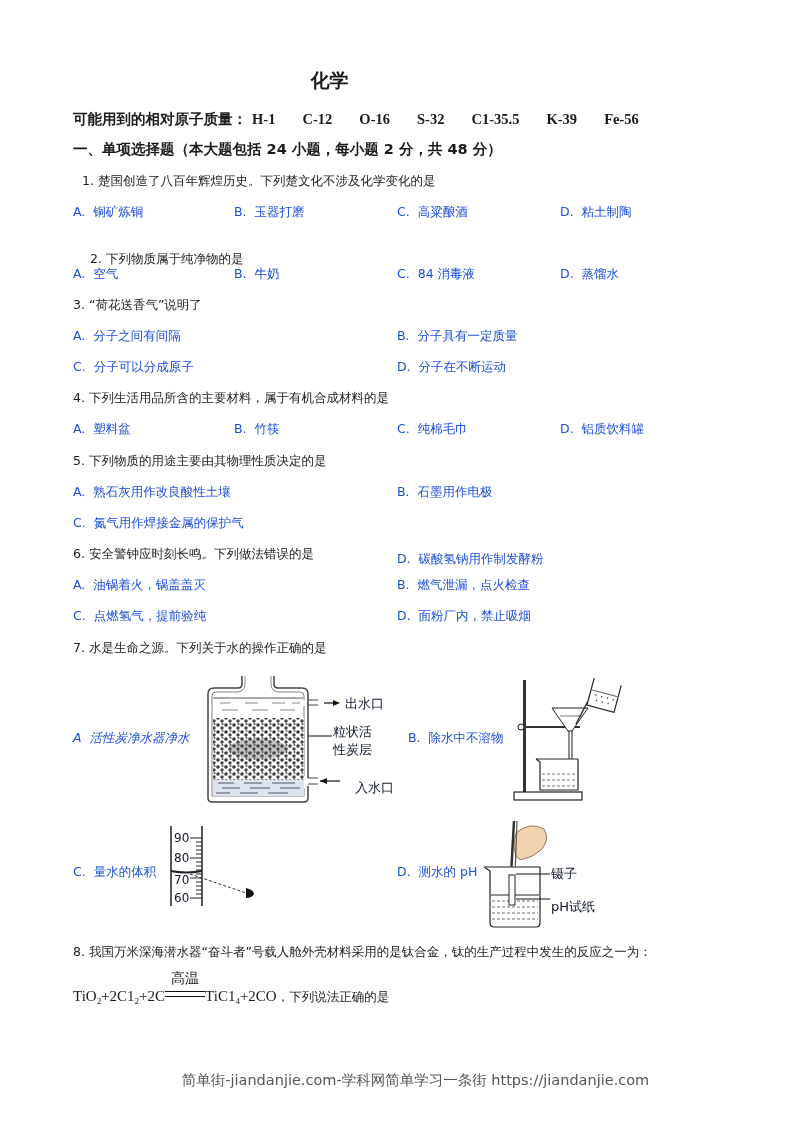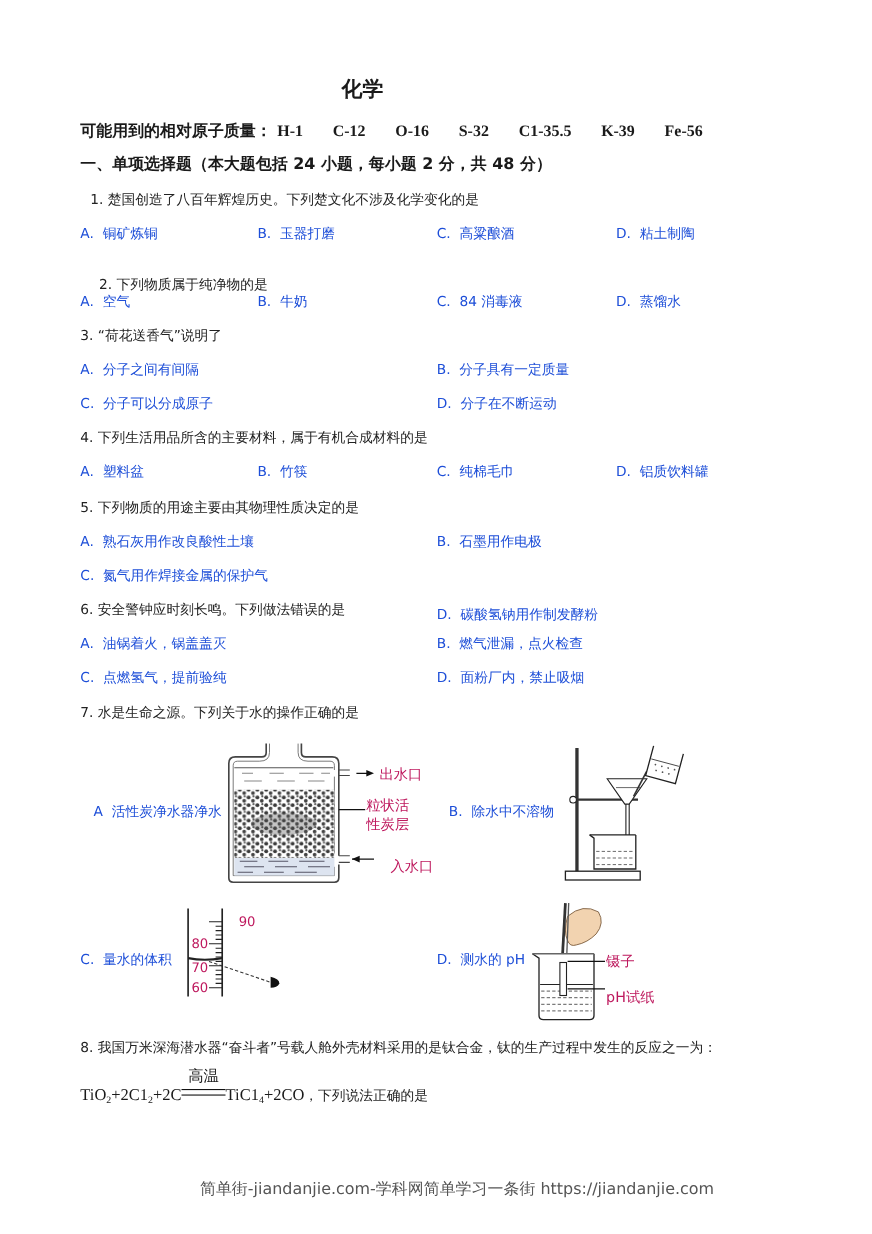--- a/index.html
+++ b/index.html
@@ -9,21 +9,21 @@
   .title { left: 0; width: 659px; top: 68px; text-align: center; font-size: 19px; font-weight: bold;
            font-family: "DejaVu Sans", "Liberation Sans", sans-serif; }
   .bold { font-weight: bold; font-size: 14.5px; }
   .bold-sans { font-family: "DejaVu Sans", "Liberation Sans", sans-serif; }
   .q { font-size: 12.5px; font-family: "DejaVu Sans", "Liberation Sans", sans-serif; color: #222; }
   .opt { font-size: 12.5px; font-family: "DejaVu Sans", "Liberation Sans", sans-serif; color: #1d4ed8; }
   .opt .lbl { display: inline-block; margin-right: 8px; }
   .elem { margin-right: 22px; font-family: "Liberation Serif", "DejaVu Serif", serif; }
   .footer { left: 0; width: 781px; top: 1071px; text-align: center; font-size: 14.5px; color: #555;
             font-family: "DejaVu Sans", "Liberation Sans", sans-serif; padding-left: 25px; }
-  .fig-label { font-size: 13px; font-family: "DejaVu Sans", "Liberation Sans", sans-serif; color: #be185d; }
+  .fig-label { font-size: 13px; font-family: "DejaVu Sans", "Liberation Sans", sans-serif; color: #0f172a; }
   .eq { font-family: "Liberation Serif", "DejaVu Serif", serif; font-size: 15px; }
   .eq sub { font-size: 9px; vertical-align: -3px; }
   .cond { display: inline-block; position: relative; width: 40px; text-align: center; }
   .cond .top { position: absolute; left: 0; width: 40px; top: -18px; font-size: 14px; text-align: center; }
   .cond .bars { display: inline-block; width: 40px; height: 4px; border-top: 1px solid #111; border-bottom: 1px solid #111; vertical-align: 4px; }
 </style>
 </head>
 <body>
 
 <div class="abs title">化学</div>
@@ -72,21 +72,21 @@
 <div class="abs opt" style="left:397px; top:515px;margin-top:36px;"><span class="lbl">D.</span><span>碳酸氢钠用作制发酵粉</span></div>
 
 <div class="abs q" style="left:73px; top:546px;">6. 安全警钟应时刻长鸣。下列做法错误的是</div>
 <div class="abs opt" style="left:73px; top:577px;"><span class="lbl">A.</span><span>油锅着火，锅盖盖灭</span></div>
 <div class="abs opt" style="left:397px; top:577px;"><span class="lbl">B.</span><span>燃气泄漏，点火检查</span></div>
 <div class="abs opt" style="left:73px; top:608px;"><span class="lbl">C.</span><span>点燃氢气，提前验纯</span></div>
 <div class="abs opt" style="left:397px; top:608px;"><span class="lbl">D.</span><span>面粉厂内，禁止吸烟</span></div>
 
 <div class="abs q" style="left:73px; top:640px;">7. 水是生命之源。下列关于水的操作正确的是</div>
 
-<div class="abs opt" style="left:85px; top:730px;"><span class="lbl">A</span><span>活性炭净水器净水</span></div>
+<div class="abs opt" style="left:73px; top:730px;font-style:italic;"><span class="lbl">A</span><span>活性炭净水器净水</span></div>
 <svg class="abs" style="left:200px; top:674px;" width="140" height="132">
   <defs>
     <pattern id="granules" width="8" height="7" patternUnits="userSpaceOnUse">
       <rect width="8" height="7" fill="#fff"></rect>
       <circle cx="2" cy="2" r="1.8" fill="#3a3a3a"></circle>
       <circle cx="6" cy="5" r="1.7" fill="#444"></circle>
       <circle cx="6.5" cy="1" r="1" fill="#555"></circle>
     </pattern>
   </defs>
 
@@ -195,21 +195,21 @@
       <line x1="28" y1="58" x2="34" y2="58"></line>
       <line x1="28" y1="62" x2="34" y2="62"></line>
       <line x1="28" y1="66" x2="34" y2="66"></line>
       <line x1="28" y1="70" x2="34" y2="70"></line>
     <line x1="22" y1="74" x2="34" y2="74"></line>
   </g>
   <path d="M3,47 Q18,50 34,47" fill="none" stroke="#222" stroke-width="2"></path>
   <line x1="22" y1="50" x2="78" y2="69" stroke="#333" stroke-width="1" stroke-dasharray="3,2"></line>
   <path d="M78,64 Q86,66 86,70 Q84,74 78,74 Z" fill="#111"></path>
 </svg>
-<div class="abs fig-label" style="left:174px; top:831px; font-size:12px;margin-left:43px;">90</div>
+<div class="abs fig-label" style="left:174px; top:831px; font-size:12px;">90</div>
 <div class="abs fig-label" style="left:174px; top:851px; font-size:12px;">80</div>
 <div class="abs fig-label" style="left:174px; top:873px; font-size:12px;">70</div>
 <div class="abs fig-label" style="left:174px; top:891px; font-size:12px;">60</div>
 
 <div class="abs opt" style="left:397px; top:864px;"><span class="lbl">D.</span><span>测水的 pH</span></div>
 <svg class="abs" style="left:480px; top:815px;" width="70" height="115">
 
   <path d="M36,18 Q50,6 64,14 Q70,24 62,34 Q54,42 44,44 Q38,46 36,40 Q32,32 36,18 Z" fill="#f2d3b0" stroke="#7a5a3a" stroke-width="0.8"></path>
 
   <line x1="34" y1="6" x2="31" y2="60" stroke="#333" stroke-width="2.5"></line>

